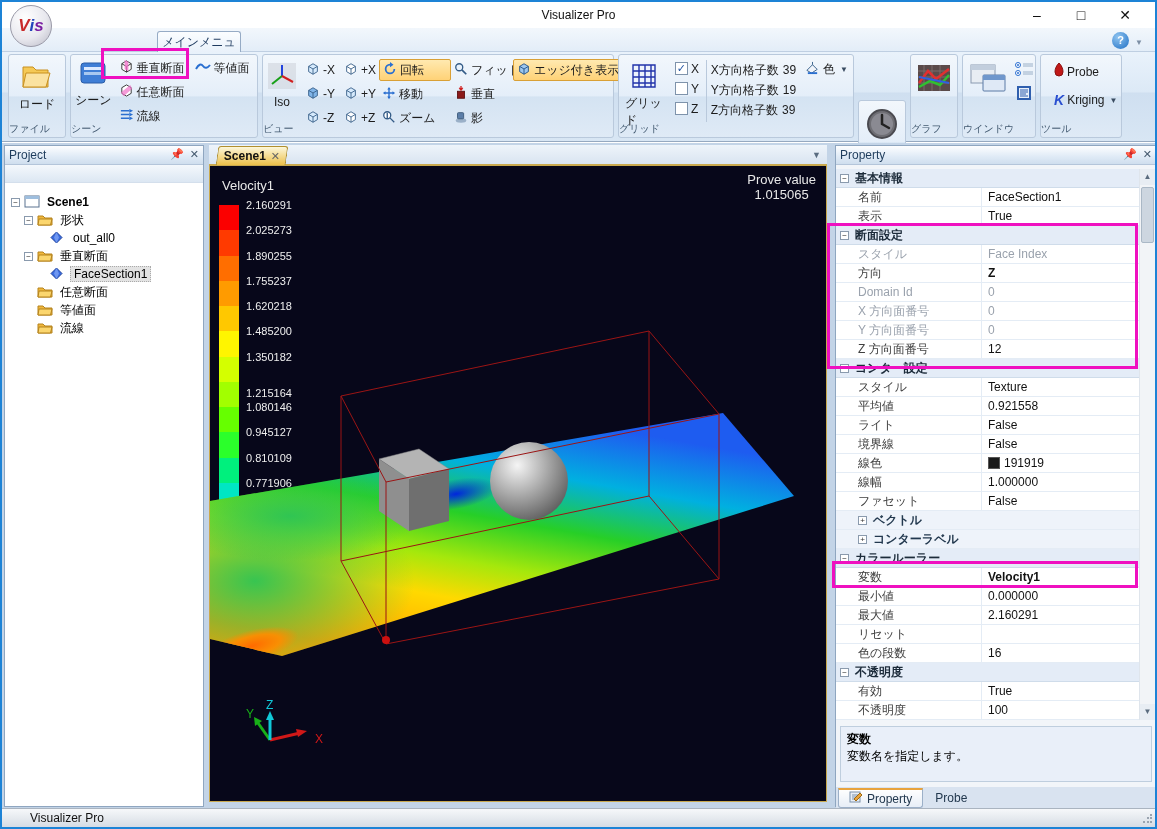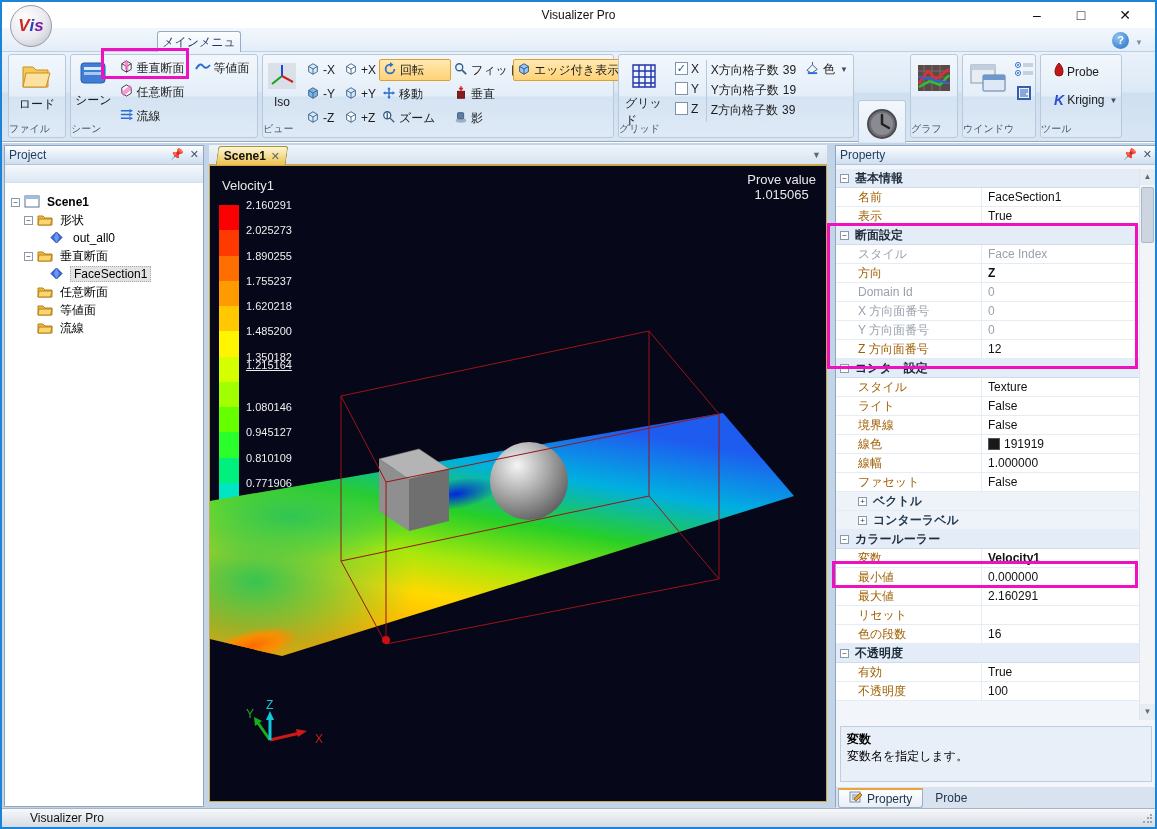--- a/index.html
+++ b/index.html
@@ -64,21 +64,21 @@
   .cb-lab div { position:absolute; transform:translateY(-50%); }
   .vtitle { position:absolute; left:12px; top:12px; color:#e8e8e8; font-size:13px; }
   .probe { position:absolute; right:10px; top:6px; text-align:center; color:#e8e8e8; font-size:13px; line-height:15px; }
 
   
   .pgrid { position:absolute; left:0; top:23px; width:303px; }
   .pgrow { height:19px; display:flex; align-items:center; border-bottom:1px solid #e4ecf5; }
   .pg-group { background:#e4ecf7; font-weight:bold; color:#1c2b3a; gap:6px; padding-left:4px; border-bottom:1px solid #cfdcea; }
   .pg-sub { background:#eef3fa; font-weight:bold; color:#22384e; gap:6px; padding-left:22px; }
   .expbox { width:9px; height:9px; border:1px solid #8a9aad; background:#fff; font-size:8px; line-height:7px; text-align:center; color:#333; font-weight:normal; flex:none; }
-  .prow .plab { width:146px; padding-left:22px; color:#a16207; overflow:hidden; white-space:nowrap; border-right:1px solid #e4ecf5; height:100%; display:flex; align-items:center; }
+  .prow .plab { width:146px; padding-left:22px; color:#404040; overflow:hidden; white-space:nowrap; border-right:1px solid #e4ecf5; height:100%; display:flex; align-items:center; }
   .prow .pval { flex:1; padding-left:6px; color:#111; display:flex; align-items:center; gap:4px; white-space:nowrap; }
   .prow.dis .plab, .prow.dis .pval { color:#9aa2ad; }
   .pbold { font-weight:bold; }
   .swatch { width:12px; height:12px; background:#191919; border:1px solid #555; display:inline-block; }
 
   .pscroll { position:absolute; right:1px; top:23px; width:16px; height:551px; background:#f2f4f7; border-left:1px solid #dfe5ec; }
   .ps-btn { position:absolute; left:0; width:15px; height:16px; background:#e8edf3; color:#5a6b7e; font-size:8px; text-align:center; line-height:16px; }
   .ps-thumb { position:absolute; left:1px; top:18px; width:13px; height:56px; background:#cdd6e0; border:1px solid #aab8c6; border-radius:2px; }
 
   .pdesc { position:absolute; left:4px; right:4px; top:580px; height:56px; background:#e9eff9; border:1px solid #bfcede; padding:4px 6px; }
@@ -548,21 +548,21 @@
       <div style="background: rgb(42, 42, 255);"></div>
     </div>
   <div class="cb-lab">
       <div style="top: 0px;">2.160291</div>
       <div style="top: 25.25px;">2.025273</div>
       <div style="top: 50.5px;">1.890255</div>
       <div style="top: 75.75px;">1.755237</div>
       <div style="top: 101px;">1.620218</div>
       <div style="top: 126px; text-align: right;">1.485200</div>
       <div style="top: 151.5px;">1.350182</div>
-      <div style="top: 160px; text-decoration: underline;">1.215164</div>
+      <div style="top: 188px;">1.215164</div>
       <div style="top: 202px;">1.080146</div>
       <div style="top: 227.25px;">0.945127</div>
       <div style="top: 252.5px;">0.810109</div>
       <div style="top: 277.75px;">0.771906</div>
       <div style="top: 303px;">0.540073</div>
       <div style="top: 328.25px;">0.405055</div>
       <div style="top: 353.5px;">0.270036</div>
       <div style="top: 378.75px;">0.135018</div>
       <div style="top: 404px;">0.000000</div>
     </div>
@@ -709,20 +709,26 @@
         <span class="expbox">−</span>
         <span>コンター設定</span>
       </div>
       <div class="pgrow prow">
         <div class="plab">スタイル</div>
         <div class="pval">
           <span>Texture</span>
         </div>
       </div>
       <div class="pgrow prow">
+        <div class="plab">平均値</div>
+        <div class="pval">
+          <span>0.921558</span>
+        </div>
+      </div>
+      <div class="pgrow prow">
         <div class="plab">ライト</div>
         <div class="pval">
           <span>False</span>
         </div>
       </div>
       <div class="pgrow prow">
         <div class="plab">境界線</div>
         <div class="pval">
           <span>False</span>
         </div>

